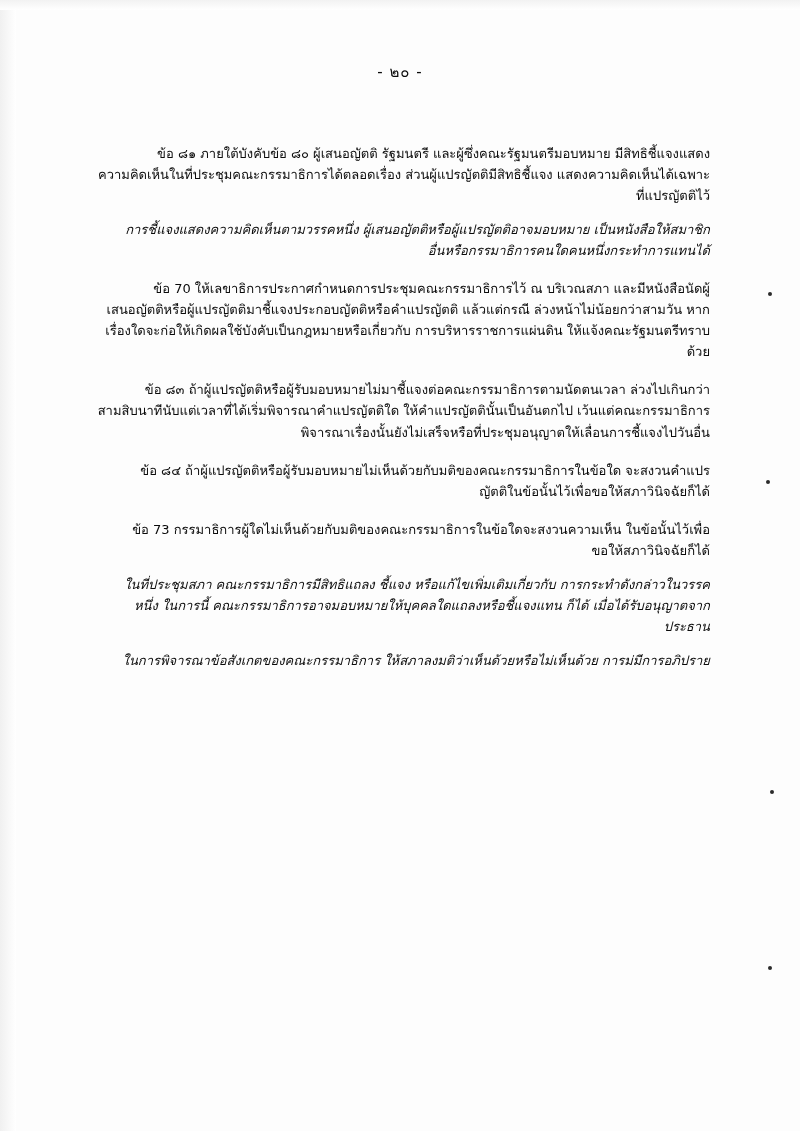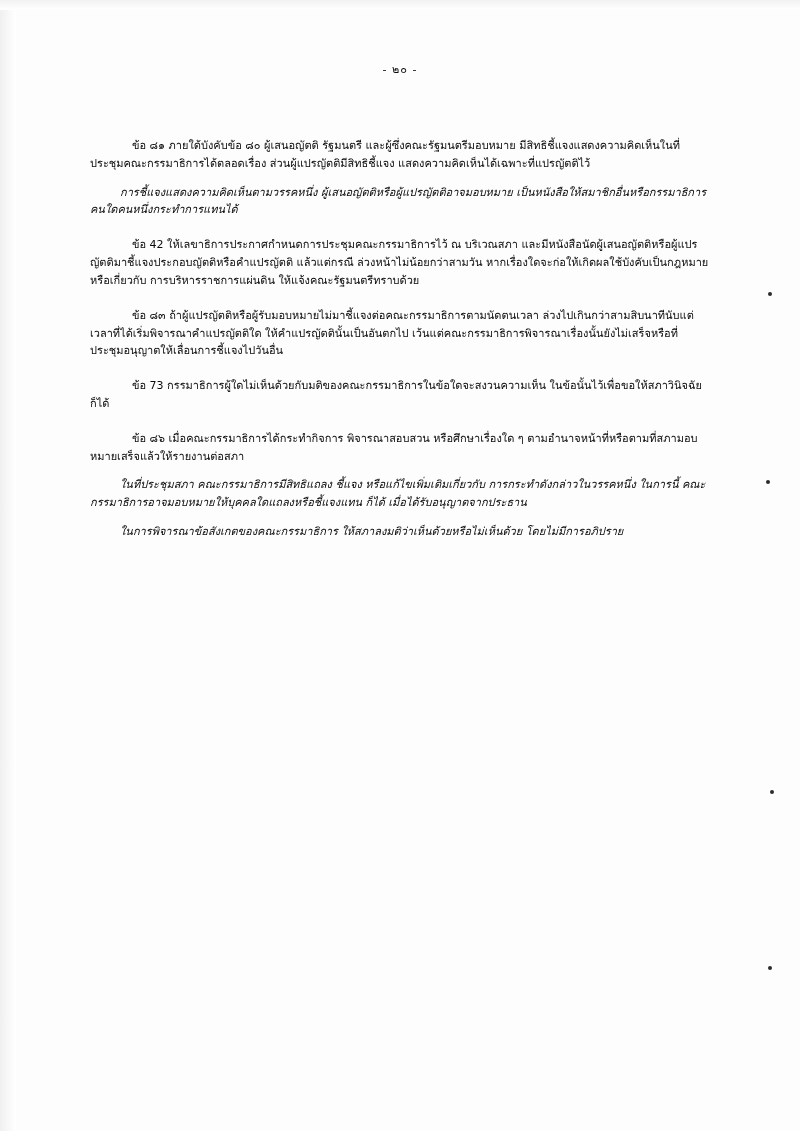--- a/index.html
+++ b/index.html
@@ -30,31 +30,31 @@
     background: linear-gradient(90deg, #f0f0f0 0%, #ffffff 100%);
   }
   .scan-edge-top {
     position: absolute;
     left: 0; top: 0;
     width: 800px; height: 10px;
     background: linear-gradient(180deg, #f2f2f2 0%, #ffffff 100%);
   }
   .page-number {
     text-align: center;
-    font-size: 11px;
+    font-size: 15px;
     padding-top: 60px;
     letter-spacing: 1px;
   }
   .body-text {
     margin: 0 auto;
     width: 620px;
     padding-top: 42px;
-    font-size: 11px;
+    font-size: 13px;
     line-height: 1.62;
-    text-align: left;
+    text-align: right;
   }
   .para {
     margin-bottom: 2px;
   }
   .para.gap {
     margin-top: 17px;
   }
   .indent {
     text-indent: 42px;
   }
@@ -79,25 +79,25 @@
 
 <div class="page">
   <div class="scan-edge-left"></div>
   <div class="scan-edge-top"></div>
 
   <div class="page-number">- ๒๐ -</div>
 
   <div class="body-text">
     <p class="para indent gap">ข้อ ๘๑ ภายใต้บังคับข้อ ๘๐ ผู้เสนอญัตติ รัฐมนตรี และผู้ซึ่งคณะรัฐมนตรีมอบหมาย มีสิทธิชี้แจงแสดงความคิดเห็นในที่ประชุมคณะกรรมาธิการได้ตลอดเรื่อง ส่วนผู้แปรญัตติมีสิทธิชี้แจง แสดงความคิดเห็นได้เฉพาะที่แปรญัตติไว้</p>
     <p class="para indent-sm">การชี้แจงแสดงความคิดเห็นตามวรรคหนึ่ง ผู้เสนอญัตติหรือผู้แปรญัตติอาจมอบหมาย เป็นหนังสือให้สมาชิกอื่นหรือกรรมาธิการคนใดคนหนึ่งกระทำการแทนได้</p>
-    <p class="para indent gap">ข้อ 42 ให้เลขาธิการประกาศกำหนดการประชุมคณะกรรมาธิการไว้ ณ บริเวณสภา และมีหนังสือนัดผู้เสนอญัตติหรือผู้แปรญัตติมาชี้แจงประกอบญัตติหรือคำแปรญัตติ แล้วแต่กรณี ล่วงหน้าไม่น้อยกว่าสามวัน หากเรื่องใดจะก่อให้เกิดผลใช้บังคับเป็นกฎหมายหรือเกี่ยวกับ การบริหารราชการแผ่นดิน ให้แจ้งคณะรัฐมนตรีทราบด้วย</p>
+    <p class="para indent gap">ข้อ 70 ให้เลขาธิการประกาศกำหนดการประชุมคณะกรรมาธิการไว้ ณ บริเวณสภา และมีหนังสือนัดผู้เสนอญัตติหรือผู้แปรญัตติมาชี้แจงประกอบญัตติหรือคำแปรญัตติ แล้วแต่กรณี ล่วงหน้าไม่น้อยกว่าสามวัน หากเรื่องใดจะก่อให้เกิดผลใช้บังคับเป็นกฎหมายหรือเกี่ยวกับ การบริหารราชการแผ่นดิน ให้แจ้งคณะรัฐมนตรีทราบด้วย</p>
     <p class="para indent gap">ข้อ ๘๓ ถ้าผู้แปรญัตติหรือผู้รับมอบหมายไม่มาชี้แจงต่อคณะกรรมาธิการตามนัดตนเวลา ล่วงไปเกินกว่าสามสิบนาทีนับแต่เวลาที่ได้เริ่มพิจารณาคำแปรญัตติใด ให้คำแปรญัตตินั้นเป็นอันตกไป เว้นแต่คณะกรรมาธิการพิจารณาเรื่องนั้นยังไม่เสร็จหรือที่ประชุมอนุญาตให้เลื่อนการชี้แจงไปวันอื่น</p>
+    <p class="para indent gap">ข้อ ๘๔ ถ้าผู้แปรญัตติหรือผู้รับมอบหมายไม่เห็นด้วยกับมติของคณะกรรมาธิการในข้อใด จะสงวนคำแปรญัตติในข้อนั้นไว้เพื่อขอให้สภาวินิจฉัยก็ได้</p>
     <p class="para indent gap">ข้อ 73 กรรมาธิการผู้ใดไม่เห็นด้วยกับมติของคณะกรรมาธิการในข้อใดจะสงวนความเห็น ในข้อนั้นไว้เพื่อขอให้สภาวินิจฉัยก็ได้</p>
-    <p class="para indent gap">ข้อ ๘๖ เมื่อคณะกรรมาธิการได้กระทำกิจการ พิจารณาสอบสวน หรือศึกษาเรื่องใด ๆ ตามอำนาจหน้าที่หรือตามที่สภามอบหมายเสร็จแล้วให้รายงานต่อสภา</p>
     <p class="para indent-sm">ในที่ประชุมสภา คณะกรรมาธิการมีสิทธิแถลง ชี้แจง หรือแก้ไขเพิ่มเติมเกี่ยวกับ การกระทำดังกล่าวในวรรคหนึ่ง ในการนี้ คณะกรรมาธิการอาจมอบหมายให้บุคคลใดแถลงหรือชี้แจงแทน ก็ได้ เมื่อได้รับอนุญาตจากประธาน</p>
-    <p class="para indent-sm">ในการพิจารณาข้อสังเกตของคณะกรรมาธิการ ให้สภาลงมติว่าเห็นด้วยหรือไม่เห็นด้วย โดยไม่มีการอภิปราย</p>
+    <p class="para indent-sm">ในการพิจารณาข้อสังเกตของคณะกรรมาธิการ ให้สภาลงมติว่าเห็นด้วยหรือไม่เห็นด้วย การม่มีการอภิปราย</p>
   </div>
 
   <span class="dot-mark dot-1"></span>
   <span class="dot-mark dot-2"></span>
   <span class="dot-mark dot-3"></span>
   <span class="dot-mark dot-4"></span>
 </div>
 
 </body></html>

